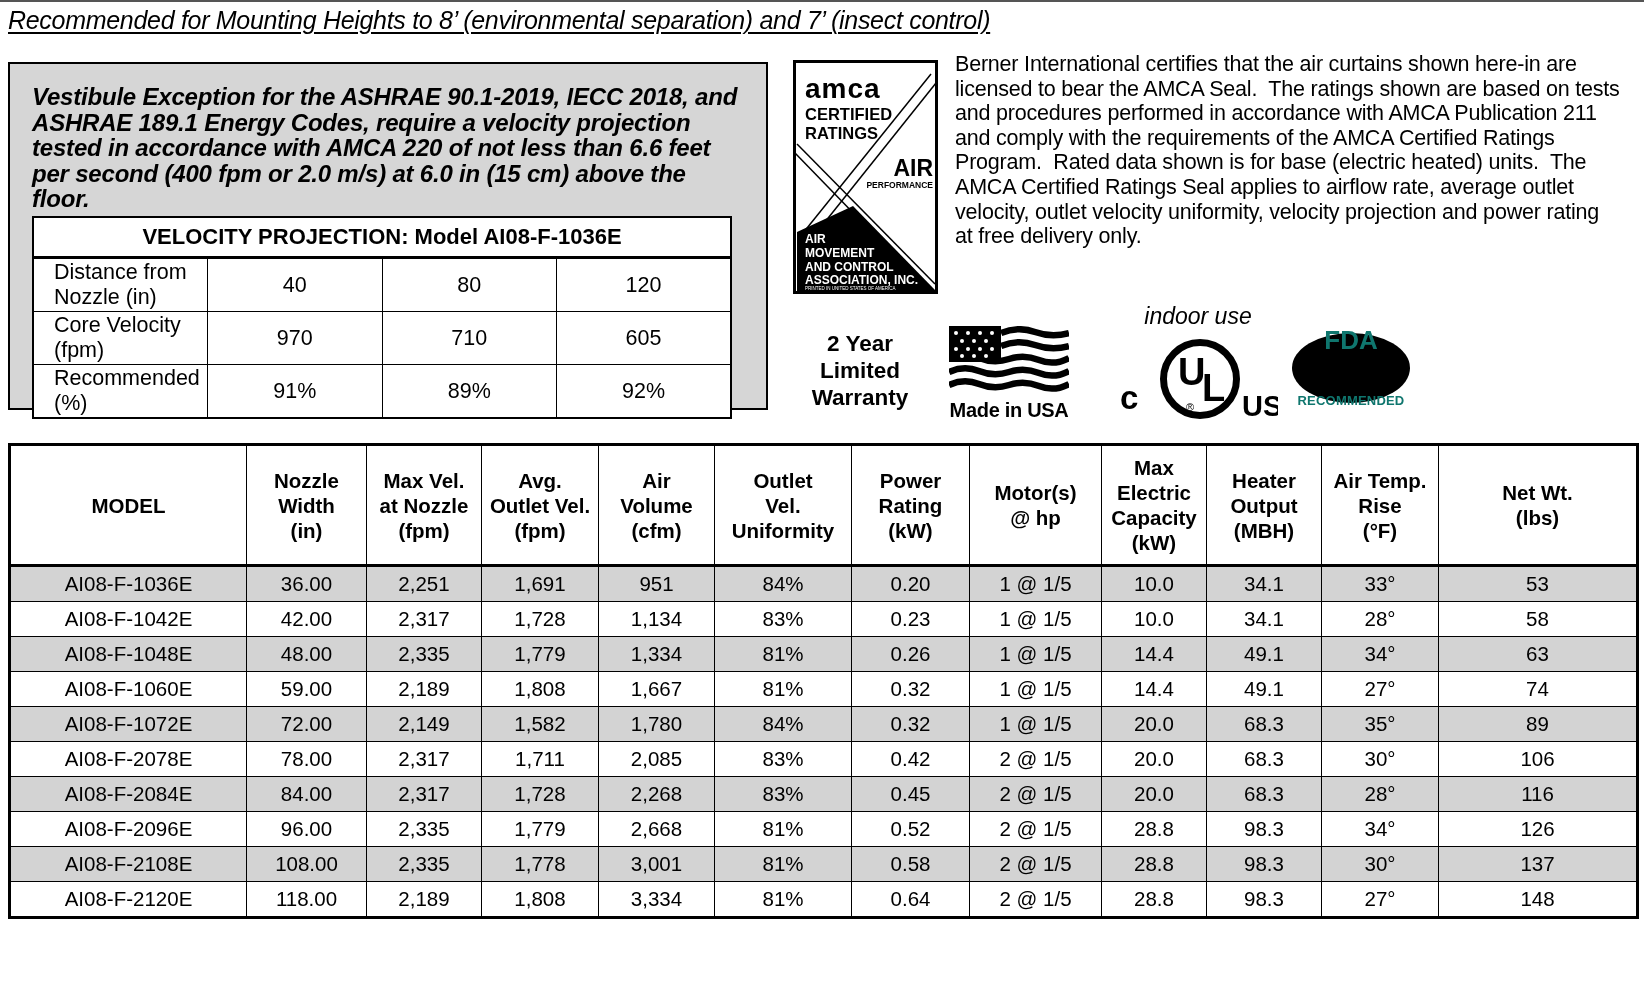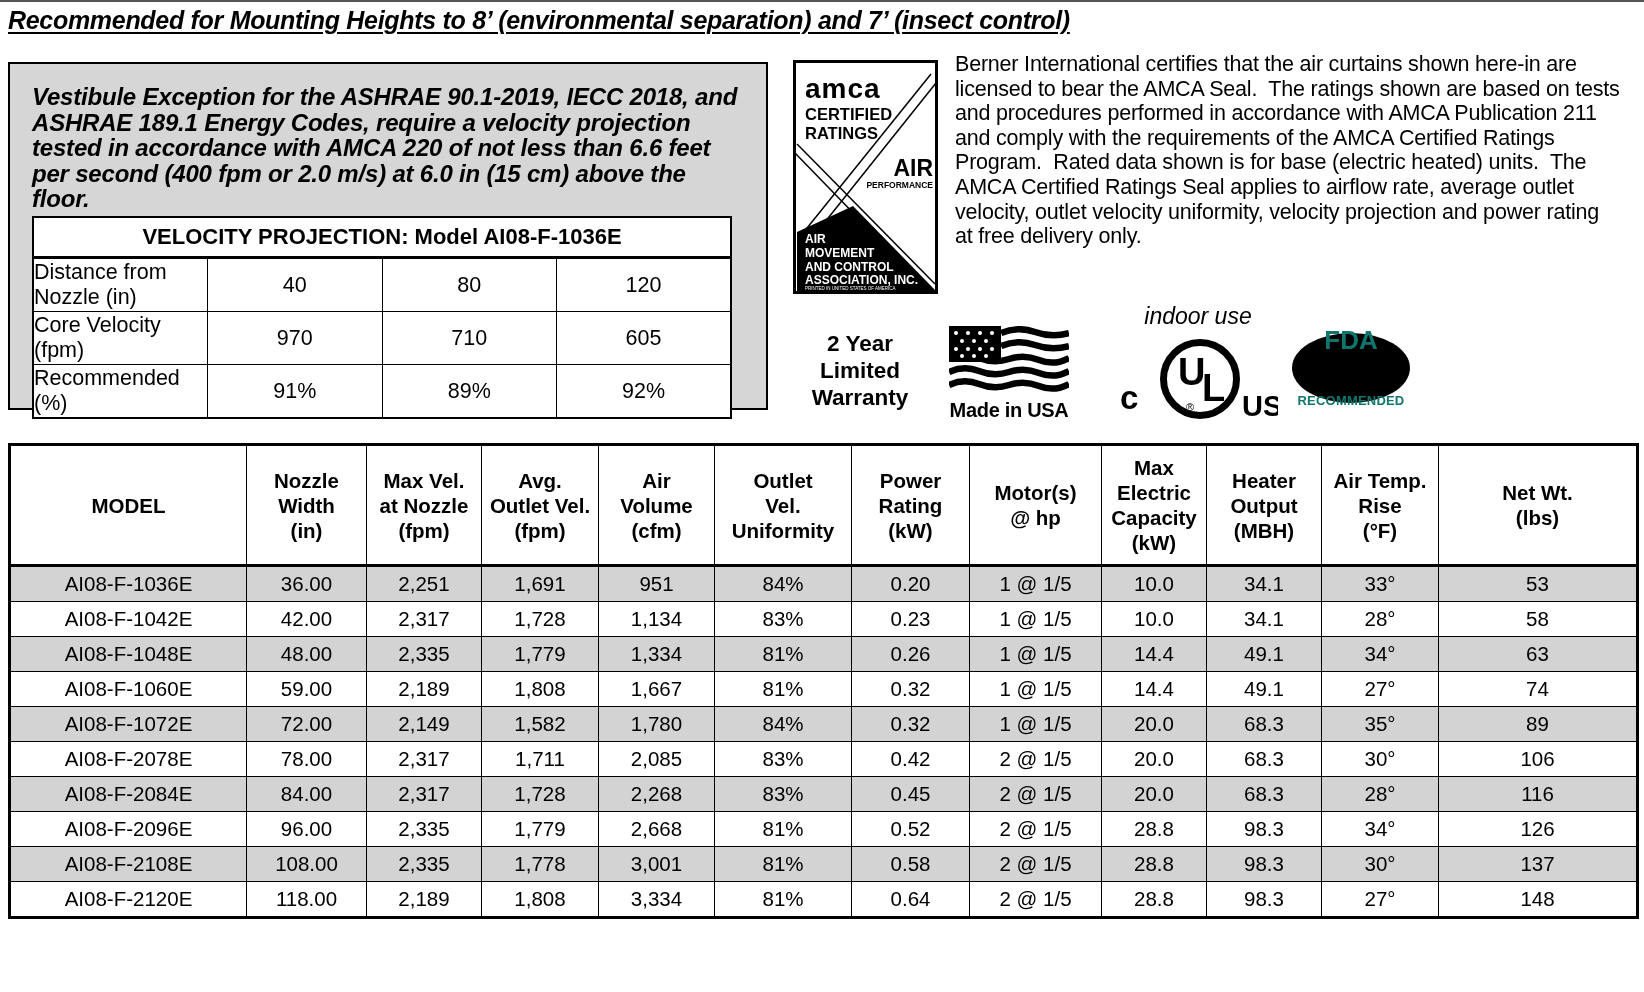--- a/index.html
+++ b/index.html
@@ -1,31 +1,31 @@
 <!DOCTYPE html>
 <html><head>
 <meta charset="utf-8">
 <style>
   html,body{margin:0;padding:0;background:#fff;}
   #page{position:relative;width:1644px;height:992px;background:#fff;color:#000;
         font-family:"Liberation Sans",sans-serif;overflow:hidden;}
 
   .top-rule{position:absolute;left:0;top:0;width:1644px;height:2px;background:#555;}
-  .title{position:absolute;left:8px;top:6px;margin:0;font-size:25px;font-weight:bold;font-style:italic;
+  .title{position:absolute;left:8px;top:6px;margin:0;font-size:25px;font-weight:normal;font-style:italic;
          text-decoration:underline;text-decoration-thickness:2px;text-underline-offset:3px;letter-spacing:-0.3px;}
 
   
   .note-box{position:absolute;left:8px;top:62px;width:760px;height:348px;background:#d6d6d6;
             border:2px solid #000;box-sizing:border-box;}
   .note{margin:20px 20px 0 22px;font-size:24px;font-weight:bold;font-style:italic;line-height:25.5px;letter-spacing:-0.2px;}
   .vp-table{position:absolute;left:22px;top:152px;width:700px;border-collapse:collapse;background:#fff;
             border:2px solid #000;table-layout:fixed;}
   .vp-table th{border:2px solid #000;border-bottom:3px solid #000;font-size:22px;font-weight:bold;height:36px;text-align:center;}
   .vp-table td{border:1.5px solid #000;height:36px;font-size:21.5px;}
-  .vp-table td.lbl{text-align:left;padding-left:0;width:330px;}
+  .vp-table td.lbl{text-align:left;padding-left:20px;width:330px;}
   .vp-table td.val{text-align:center;width:112px;}
 
   
   .amca-seal{position:absolute;left:793px;top:60px;width:145px;height:240px;}
   .amca-seal svg{display:block;}
 
   
   .cert-text{position:absolute;left:955px;top:52px;width:672px;margin:0;font-size:21.5px;line-height:24.6px;
              white-space:pre-wrap;letter-spacing:-0.2px;}
 

